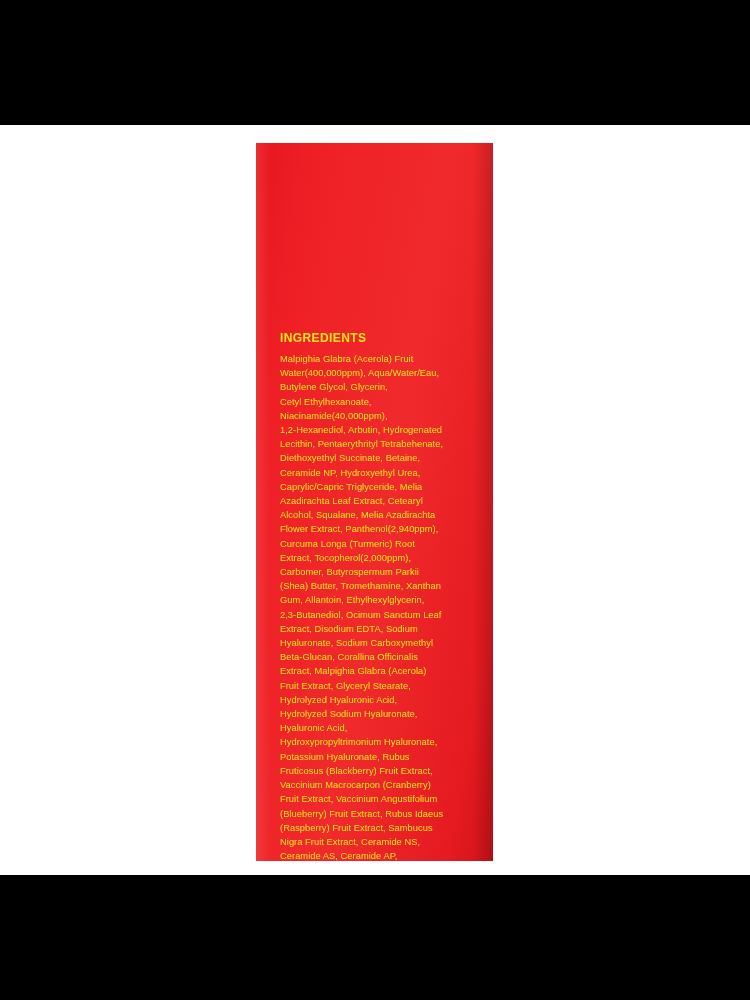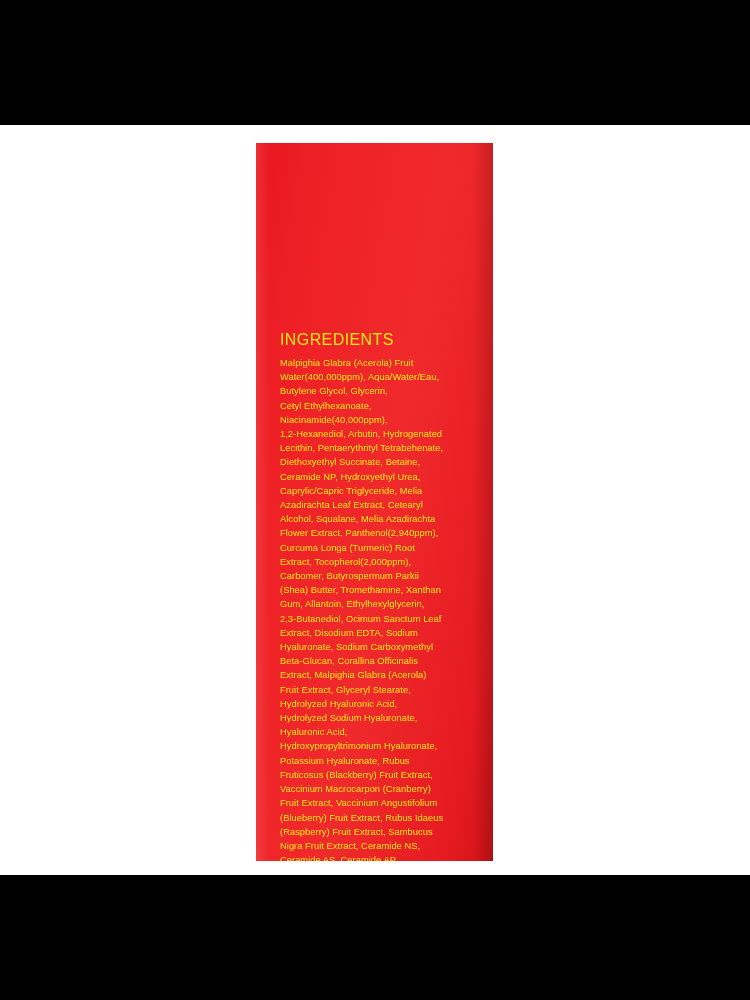--- a/index.html
+++ b/index.html
@@ -55,22 +55,22 @@
     pointer-events: none;
   }
   .ingredients-block {
     position: absolute;
     left: 24px;
     top: 188px;
     width: 196px;
   }
   .ingredients-title {
     color: #ffe81a;
-    font-size: 16px;
-    font-weight: normal;
+    font-size: 12px;
+    font-weight: bold;
     letter-spacing: 0.4px;
     margin: 0 0 7px 0;
   }
   .ingredients-body {
     color: #ffe81a;
     font-size: 9.3px;
     line-height: 14.2px;
     letter-spacing: 0.05px;
     margin: 0;
     white-space: pre-line;

